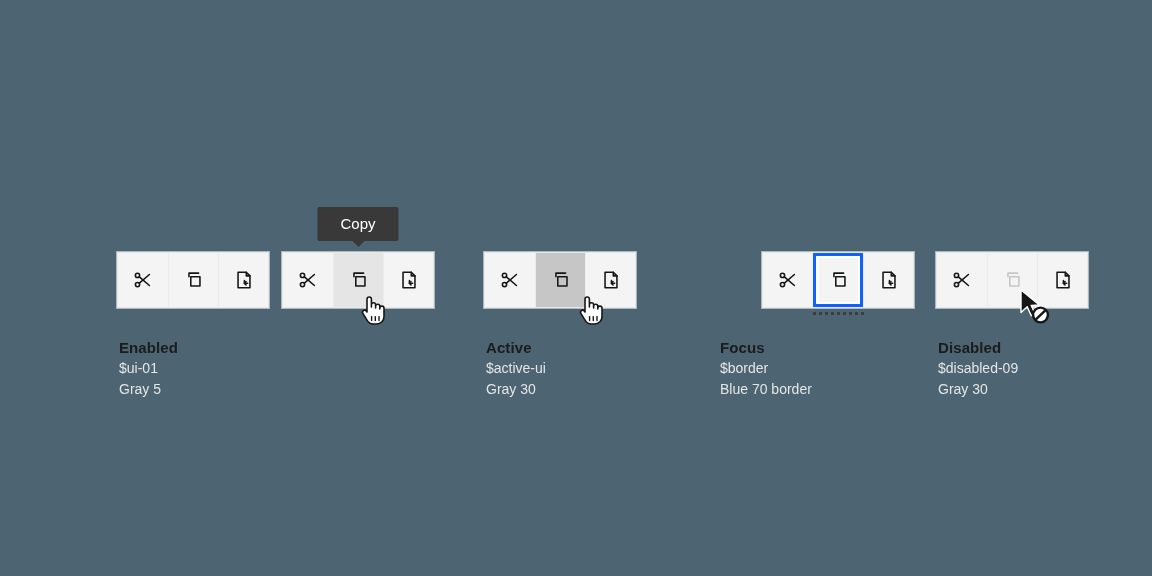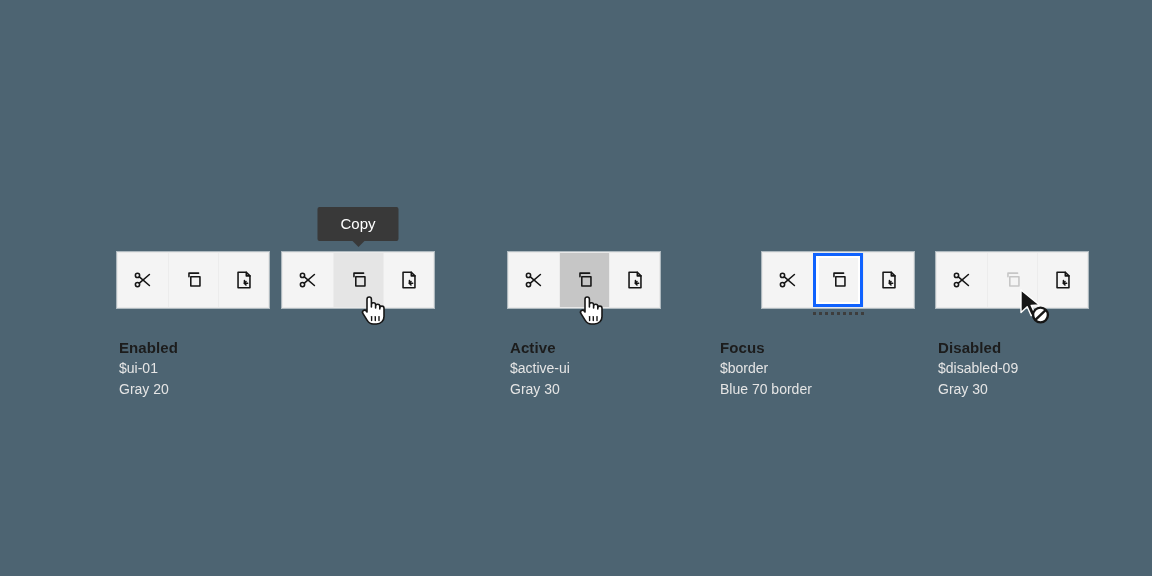--- a/index.html
+++ b/index.html
@@ -184,21 +184,21 @@
             <polyline points="16,15.5 12.5,15.5 12.5,12.5"></polyline>
             <polyline points="14.2,13.6 12.3,15.5 14.2,17.4"></polyline>
           </svg>
         </span>
       </button>
     </div>
 
     <div class="caption">
       <div class="cap-title">Enabled</div>
       <div class="cap-token">$ui-01</div>
-      <div class="cap-value">Gray 20</div>
+      <div class="cap-value">Gray 5</div>
     </div>
 
   </div>
 
   <div class="state-col" style="left: 282px;">
 
     <div class="btn-group">
 
       <div class="tooltip">
         <span>Copy</span>
@@ -239,21 +239,21 @@
 
   </div>
 <div class="cursor" style="left: 358px; top: 292px;">
       <svg width="30" height="34" viewBox="0 0 30 34">
         <path d="M9 20 V7.2 a2.2 2.2 0 0 1 4.4 0 V15 v-2.2 a2.1 2.1 0 0 1 4.2 0 V16 v-1.6 a2.1 2.1 0 0 1 4.2 0 V17 v-0.8 a2.1 2.1 0 0 1 4.2 0 v8.2 c0 4.3-3 7.6-7.6 7.6 h-3.2 c-3 0-4.6-1.4-6-3.6 L5 21.6 a2.1 2.1 0 0 1 3.3-2.6 z" fill="#ffffff" stroke="#161616" stroke-width="1.6" stroke-linejoin="round"></path>
         <line x1="13.6" y1="24.6" x2="13.6" y2="28.6" stroke="#161616" stroke-width="1.4" stroke-linecap="round"></line>
         <line x1="17.3" y1="24.6" x2="17.3" y2="28.6" stroke="#161616" stroke-width="1.4" stroke-linecap="round"></line>
         <line x1="21" y1="24.6" x2="21" y2="28.6" stroke="#161616" stroke-width="1.4" stroke-linecap="round"></line>
       </svg>
     </div>
-  <div class="state-col" style="left: 508px; border-radius: 20px;">
+  <div class="state-col" style="left: 484px; border-radius: 20px;">
 
     <div class="btn-group">
 
       <button class="icon-btn btn-cut">
         <span class="ico">
           <svg viewBox="0 0 24 24" aria-hidden="true">
             <circle cx="6" cy="7" r="2.3"></circle>
             <circle cx="6" cy="17" r="2.3"></circle>
             <line x1="8" y1="8.5" x2="19" y2="18"></line>
             <line x1="8" y1="15.5" x2="19" y2="6"></line>

